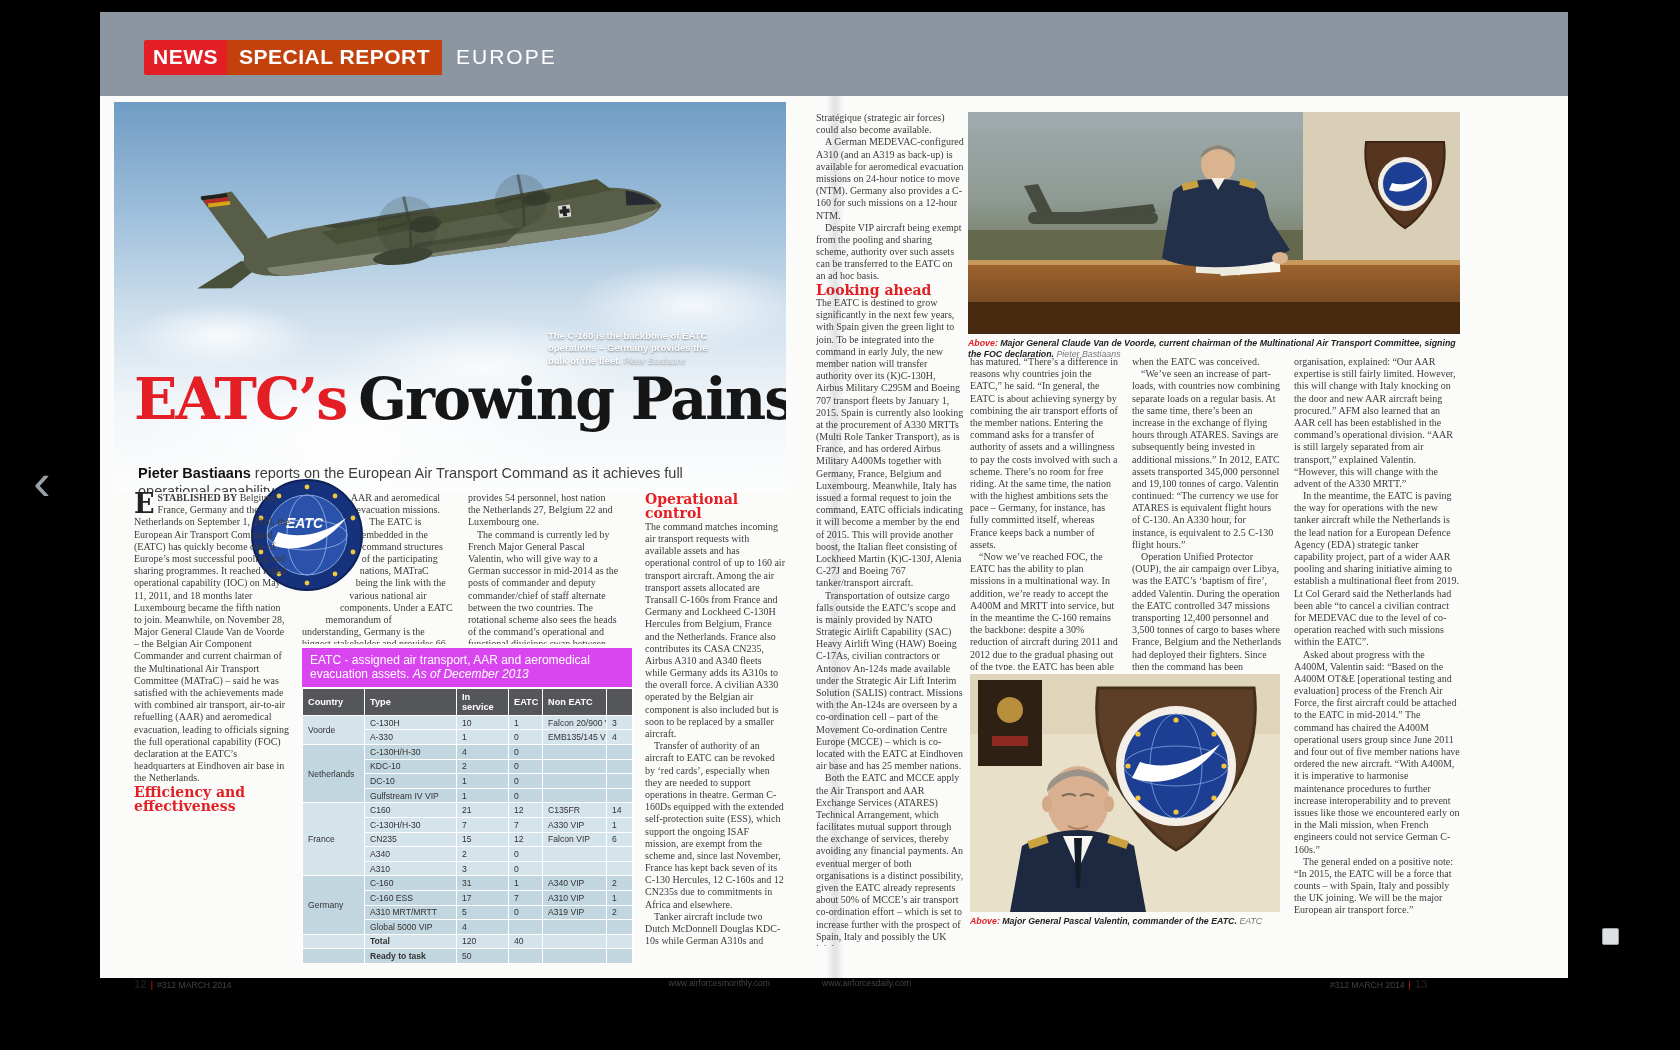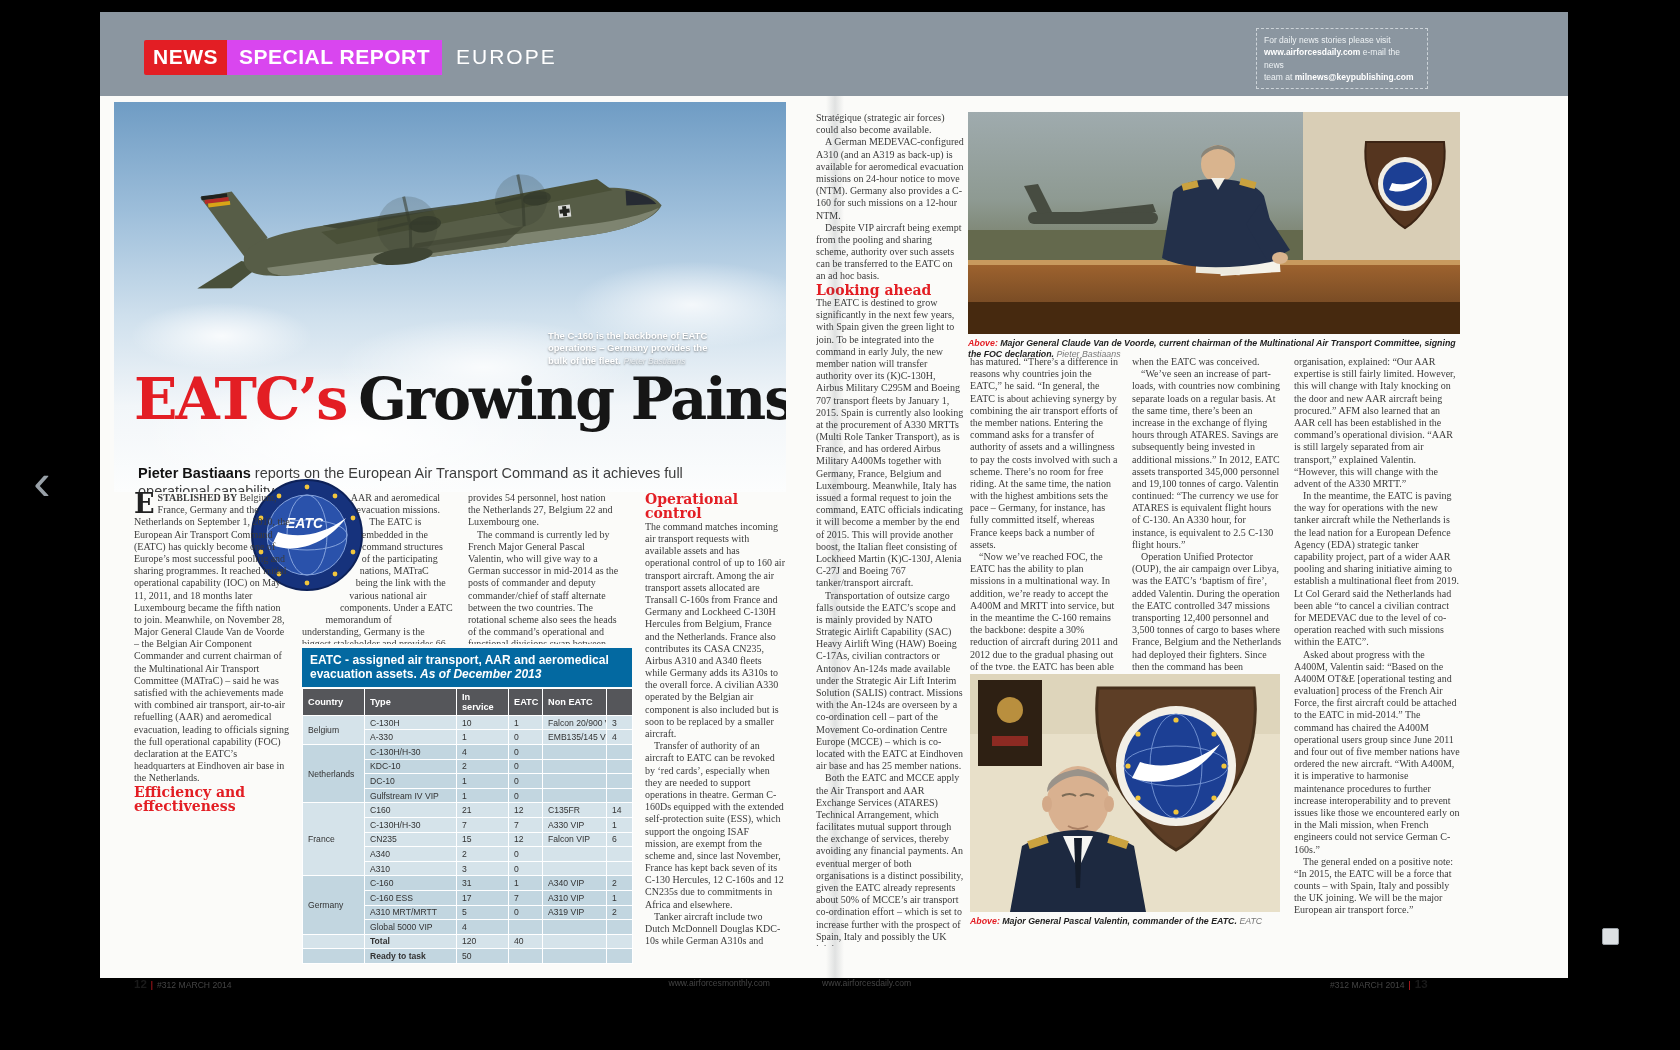--- a/index.html
+++ b/index.html
@@ -6,21 +6,21 @@
   .stage{position:relative;width:1680px;height:1050px;background:#000;overflow:hidden;
          font-family:"Liberation Sans",sans-serif;}
   
   .spread{position:absolute;left:100px;top:12px;width:1468px;height:966px;background:#fbfbf9;
           box-shadow:0 0 18px rgba(0,0,0,.65);}
   
   .band{position:absolute;left:0;top:0;width:1468px;height:84px;background:#8b96a0;}
   .band-labels{position:absolute;left:44px;top:28px;display:flex;align-items:stretch;}
   .news-box{background:#e31e24;color:#fff;font-weight:bold;font-size:21px;padding:5px 9px 6px;
             letter-spacing:.5px;border-radius:2px 0 0 2px;}
-  .sr-box{background:#d946ef;color:#fff;font-weight:bold;font-size:21px;padding:5px 12px 6px;
+  .sr-box{background:#c2410c;color:#fff;font-weight:bold;font-size:21px;padding:5px 12px 6px;
           letter-spacing:.5px;}
   .region{color:#fff;font-size:21px;font-weight:normal;letter-spacing:2px;padding:5px 0 0 14px;}
   .info-box{position:absolute;right:140px;top:16px;width:156px;border:1px dashed #ccd3d8;
             color:#eef2f4;font-size:8.5px;line-height:1.45;padding:5px 7px;}
   .info-box b{color:#fff;}
   
   .hero{position:absolute;left:14px;top:90px;width:672px;height:390px;overflow:hidden;
     background:
       radial-gradient(130px 48px at 16% 60%, rgba(255,255,255,.85), rgba(255,255,255,0) 70%),
       radial-gradient(210px 70px at 55% 68%, rgba(255,255,255,.8), rgba(255,255,255,0) 70%),
@@ -52,21 +52,21 @@
   #col3{left:368px;top:480px;width:152px;height:152px;}
   #col4{left:545px;top:480px;width:140px;height:452px;}
   #col5{left:716px;top:100px;width:148px;height:834px;}
   #col6{left:870px;top:344px;width:150px;height:314px;}
   #col7{left:1032px;top:344px;width:150px;height:314px;}
   #col8{left:1194px;top:344px;width:166px;height:590px;}
   
   .eatc-logo{position:absolute;left:150px;top:466px;width:114px;height:114px;}
   
   .assets{position:absolute;left:202px;top:636px;width:330px;}
-  .assets-title{background:#0369a1;color:#fff;font-weight:bold;font-size:12px;line-height:1.2;
+  .assets-title{background:#d946ef;color:#fff;font-weight:normal;font-size:12px;line-height:1.2;
     padding:5px 8px;}
   .assets-title i{font-style:italic;}
   table.assets-tbl{border-collapse:collapse;width:330px;table-layout:fixed;margin-top:1px;}
   table.assets-tbl th{background:#55565a;color:#fff;font-size:9.2px;text-align:left;
     padding:3px 5px;border:1px solid #fff;}
   table.assets-tbl td{font-size:8.6px;color:#333;padding:1px 5px;border:1px solid #fff;
     height:11.6px;overflow:hidden;white-space:nowrap;}
   tr.light td{background:#d5e3ea;}
   tr.dark td{background:#c2d6e0;}
   td.country{vertical-align:middle;}
@@ -103,25 +103,20 @@
   </div>
   <div class="corner-ico"></div>
 
   <div class="spread">
 
     <div class="band">
       <div class="band-labels">
         <span class="news-box">NEWS</span>
         <span class="sr-box">SPECIAL REPORT</span>
         <span class="region">EUROPE</span>
-      </div>
-      <div class="info-box">
-        <span>For daily news stories please visit</span><br>
-        <b>www.airforcesdaily.com</b><span> e-mail the news</span><br>
-        <span>team at </span><b>milnews@keypublishing.com</b>
       </div>
     </div>
 
     <div class="hero">
       <svg width="672" height="262" viewBox="0 0 672 262">
         <g transform="translate(330,128) rotate(-7)">
 
           <path d="M-205,6 L-252,28 L-218,32 L-185,12 Z" fill="#49503a"></path>
 
           <path d="M-198,8 L-238,-62 L-206,-64 L-176,-14 Z" fill="#575d47"></path>
@@ -233,21 +228,21 @@
           <th>Country</th>
           <th>Type</th>
           <th>In service</th>
           <th>EATC</th>
           <th>Non EATC</th>
           <th></th>
         </tr>
           </thead>
         <tbody>
             <tr class="light">
-              <td class="country" rowspan="2">Belgium</td>
+              <td class="country" rowspan="2">Voorde</td>
               <td>C-130H</td>
               <td>10</td>
               <td>1</td>
               <td>Falcon 20/900 VIP</td>
               <td>3</td>
             </tr>
             <tr class="light">
               <td>A-330</td>
               <td>1</td>
               <td>0</td>

